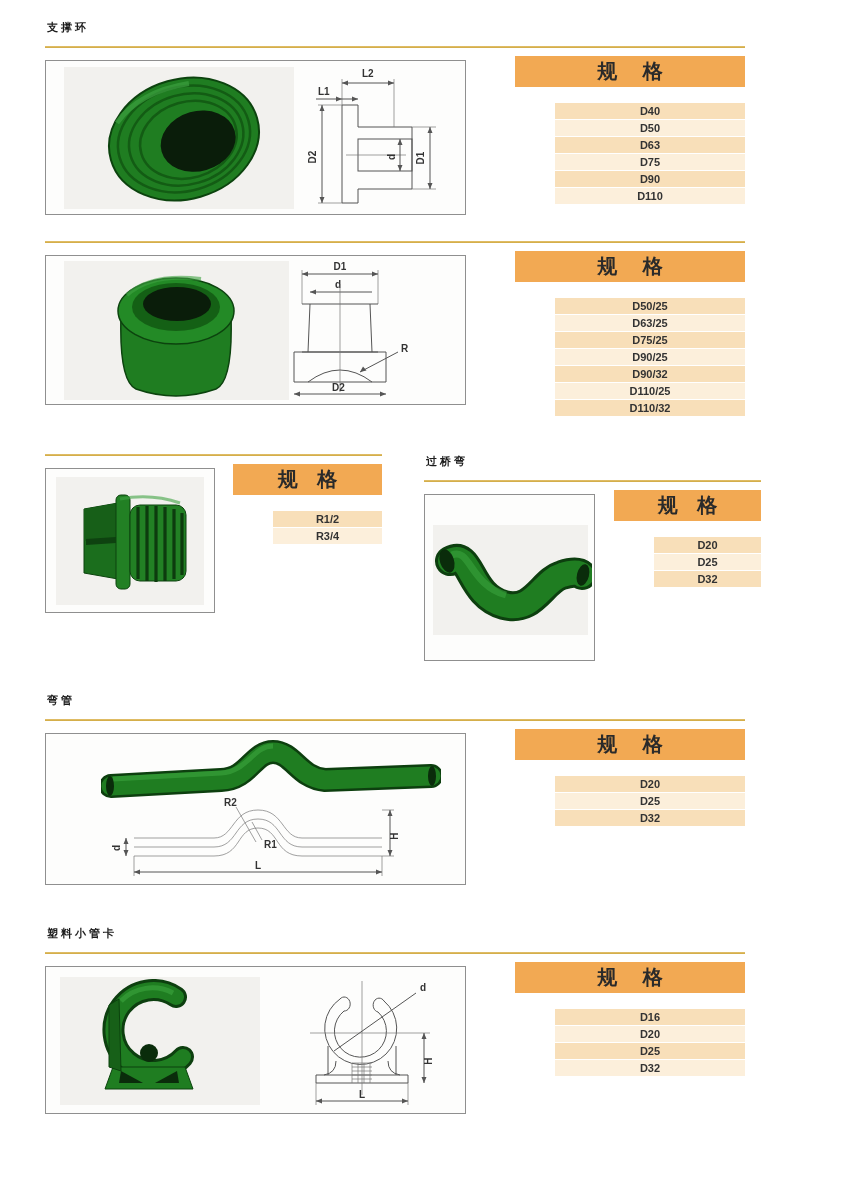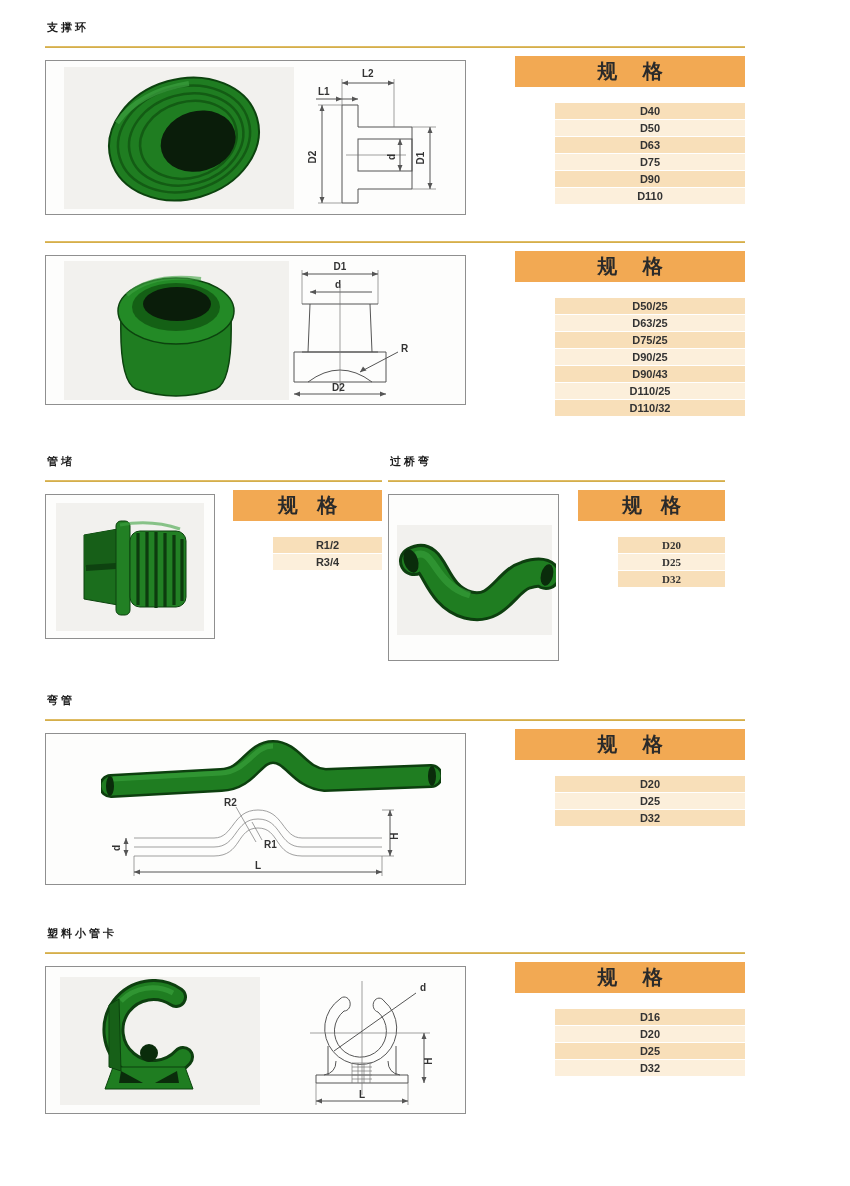--- a/index.html
+++ b/index.html
@@ -143,30 +143,29 @@
           <text x="72" y="131">D2</text>
         </svg>
       </div>
       <div class="spec" style="width:230px;">
         <div class="spec-head">规 格</div>
         <div class="spec-rows">
           <div class="spec-row odd">D50/25</div>
           <div class="spec-row even">D63/25</div>
           <div class="spec-row odd">D75/25</div>
           <div class="spec-row even">D90/25</div>
-          <div class="spec-row odd">D90/43</div>
+          <div class="spec-row odd">D90/32</div>
           <div class="spec-row even">D110/25</div>
           <div class="spec-row odd">D110/32</div>
         </div>
       </div>
     </div>
   </section>
 
   <section class="sec" style="top:454px; left:45px; width:337px;">
-    <h2 class="sec-title">管堵</h2>
     <div class="rule"></div>
     <div class="content">
       <div class="imgbox" style="width:170px; height:145px;">
         <div class="photo-bg" style="left:10px; top:8px; width:148px; height:128px;"></div>
 
         <svg style="left:10px; top:12px;" width="150" height="120" viewBox="0 0 150 120">
           <polygon points="28,28 62,22 62,98 28,92" fill="#1b6e1d" stroke="#0c430e"></polygon>
           <polygon points="28,28 62,22 62,58 28,60" fill="#175f18"></polygon>
           <polygon points="30,58 60,56 60,62 30,64" fill="#0e4210"></polygon>
           <rect x="60" y="14" width="14" height="94" rx="5" fill="#228024" stroke="#0c430e"></rect>
@@ -185,21 +184,21 @@
       <div class="spec" style="width:149px;">
         <div class="spec-head" style="letter-spacing:7px; text-indent:7px;">规 格</div>
         <div class="spec-rows">
           <div class="spec-row odd">R1/2</div>
           <div class="spec-row even">R3/4</div>
         </div>
       </div>
     </div>
   </section>
 
-  <section class="sec" style="top:454px; left:388px; width:337px;font-family:Liberation Serif, serif;">
+  <section class="sec" style="top:454px; left:424px; width:337px;">
     <h2 class="sec-title">过桥弯</h2>
     <div class="rule"></div>
     <div class="content">
       <div class="imgbox" style="width:171px; height:167px;">
         <div class="photo-bg" style="left:8px; top:30px; width:155px; height:110px;"></div>
 
         <svg style="left:5px; top:38px;" width="162" height="105" viewBox="0 0 162 105">
           <path d="M20,28 C42,16 38,62 74,72 C104,80 112,48 132,42 C144,38 150,40 152,42" fill="none" stroke="#0d3f0f" stroke-width="30" stroke-linecap="round"></path>
           <path d="M20,28 C42,16 38,62 74,72 C104,80 112,48 132,42 C144,38 150,40 152,42" fill="none" stroke="#1f7d21" stroke-width="24" stroke-linecap="round"></path>
           <path d="M22,22 C40,14 40,52 76,62" fill="none" stroke="#38a03a" stroke-width="7" opacity="0.65"></path>

